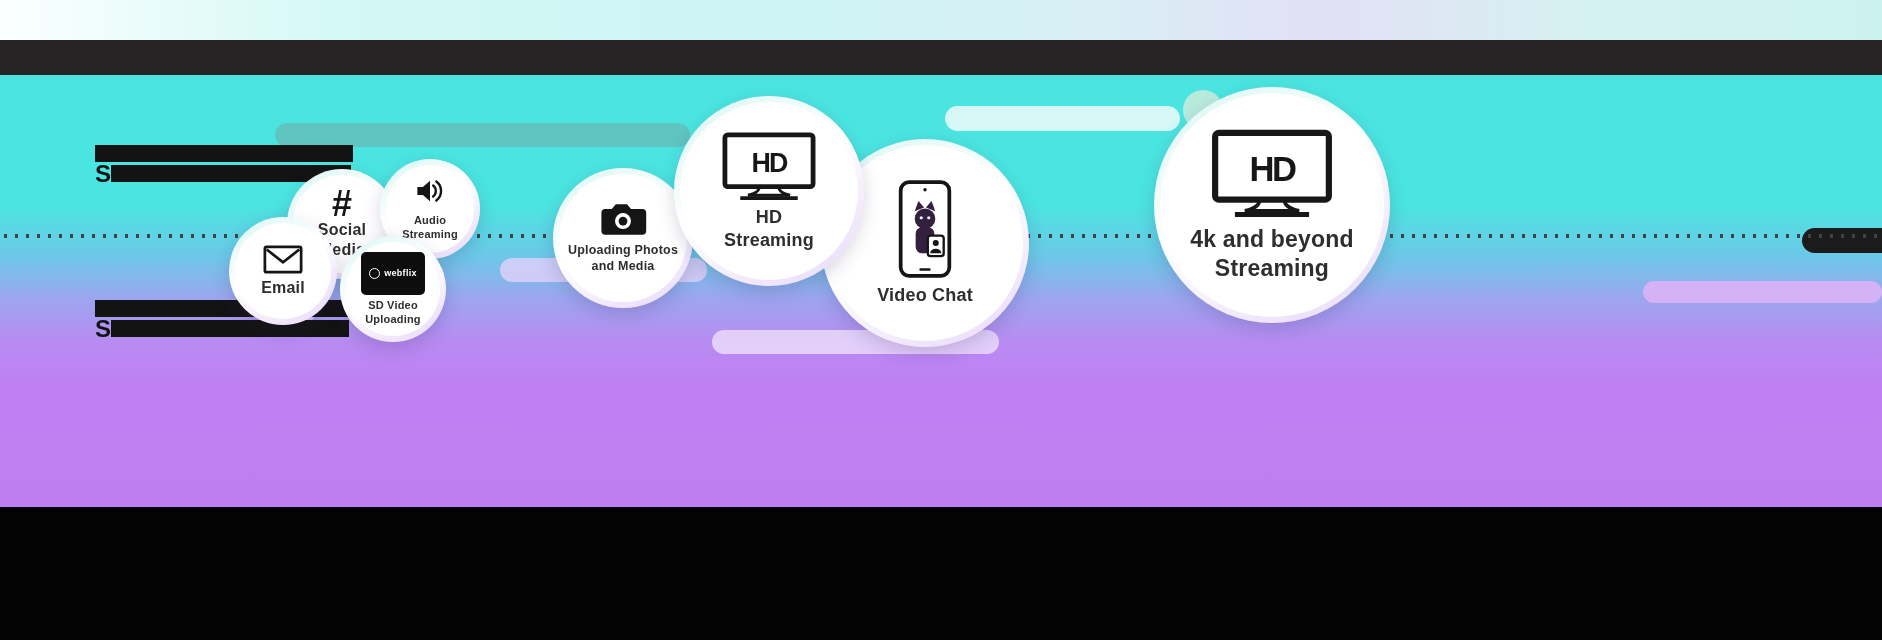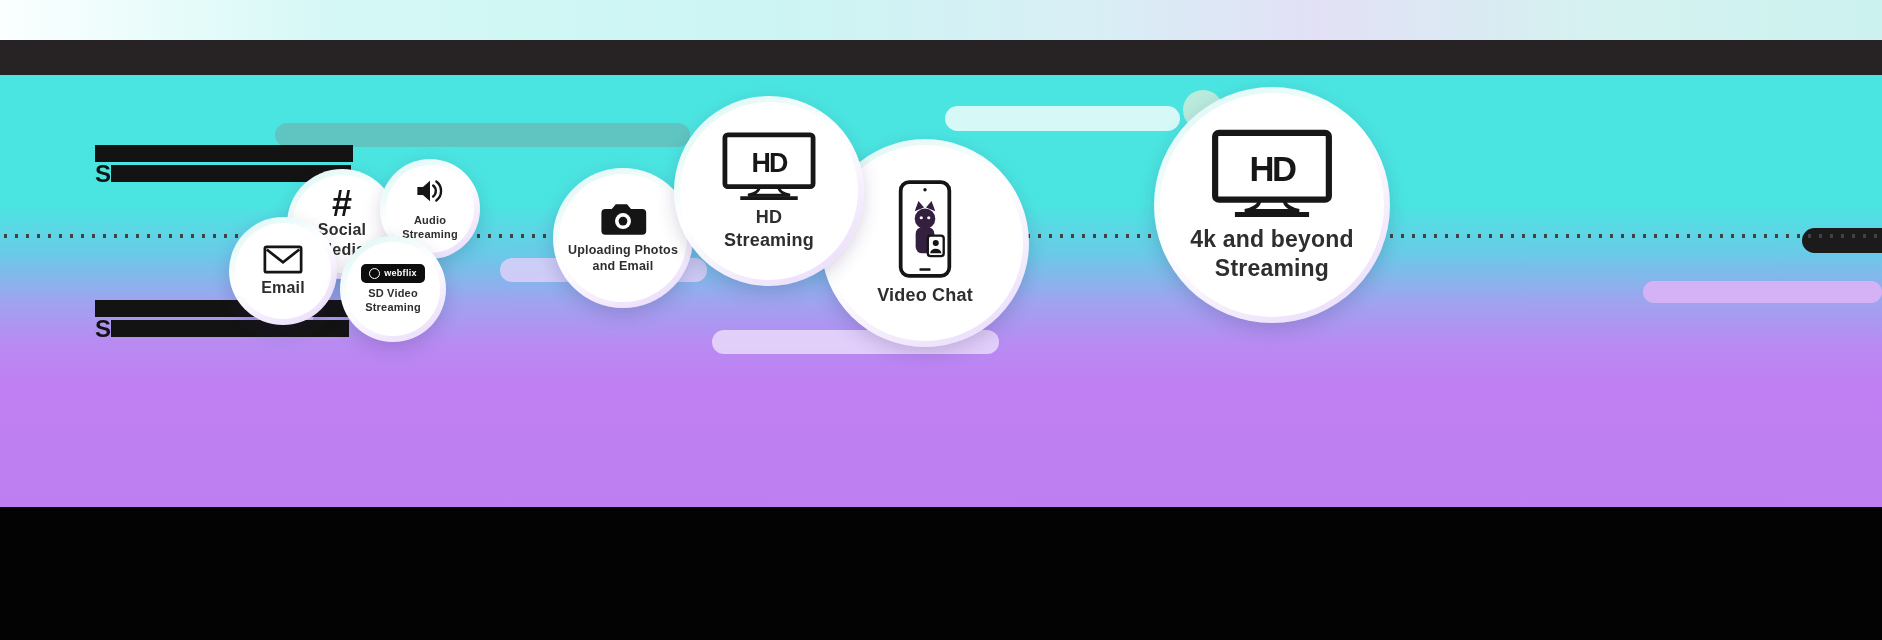--- a/index.html
+++ b/index.html
@@ -69,21 +69,21 @@
   .b-upload{left:553px;top:168px;width:128px;height:128px;}
   .b-upload .label{font-size:12.5px;margin-top:5px;}
   .b-hd{left:674px;top:96px;width:178px;height:178px;z-index:5;}
   .b-hd .label{font-size:18px;margin-top:6px;}
   .b-video{left:821px;top:139px;width:196px;height:196px;}
   .b-video .label{font-size:18px;margin-top:5px;}
   .b-4k{left:1154px;top:87px;width:224px;height:224px;}
   .b-4k .label{font-size:23px;margin-top:8px;}
   
   .webflix-badge{
-    background:#0d0d0d;border-radius:5px;padding:4px 8px;
+    background:#0d0d0d;border-radius:5px;padding:16px 8px;
     display:inline-flex;align-items:center;gap:4px;
   }
   .wf-circle{width:9px;height:9px;border:1.8px solid #fff;border-radius:50%;}
   .wf-text{color:#fff;font-size:9px;font-weight:700;letter-spacing:0.3px;}
 </style>
 </head>
 <body>
 
 <div class="stage">
 
@@ -141,31 +141,31 @@
     </svg>
     <span class="label">Email</span>
   </div>
 
   <div class="bubble b-sd">
     <span class="webflix-badge">
       <span class="wf-circle"></span>
       <span class="wf-text">webflix</span>
     </span>
     <span class="label">SD Video
-Streaming</span>
+Uploading</span>
   </div>
 
   <div class="bubble b-upload">
     <svg width="48" height="37" viewBox="0 0 60 46">
       <path d="M3 15 a5 5 0 0 1 5 -5 h8 l5 -6 h14 l5 6 h14 a5 5 0 0 1 5 5 v22 a5 5 0 0 1 -5 5 H8 a5 5 0 0 1 -5 -5 Z" fill="#151515"></path>
       <circle cx="30" cy="25" r="10" fill="#fff"></circle>
       <circle cx="30" cy="25" r="5.5" fill="#151515"></circle>
     </svg>
     <span class="label">Uploading Photos
-and Email</span>
+and Media</span>
   </div>
 
   <div class="bubble b-hd">
     <svg width="96" height="69" viewBox="0 0 100 72">
       <rect x="4" y="4" width="92" height="54" rx="3" fill="#fff" stroke="#171717" stroke-width="5"></rect>
       <text x="50" y="43" text-anchor="middle" font-size="28" font-weight="800" letter-spacing="-2" fill="#171717">HD</text>
       <path d="M40 58 C40 63 34 66 28 67 L72 67 C66 66 60 63 60 58 Z" fill="none" stroke="#171717" stroke-width="3"></path>
       <line x1="20" y1="70" x2="80" y2="70" stroke="#171717" stroke-width="4"></line>
     </svg>
     <span class="label">HD

